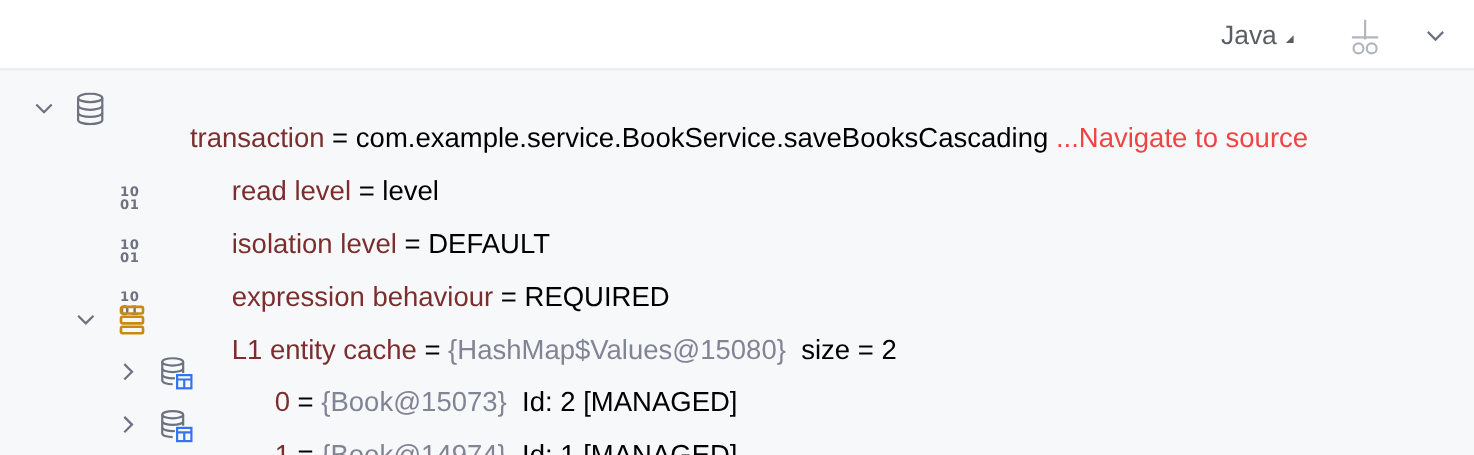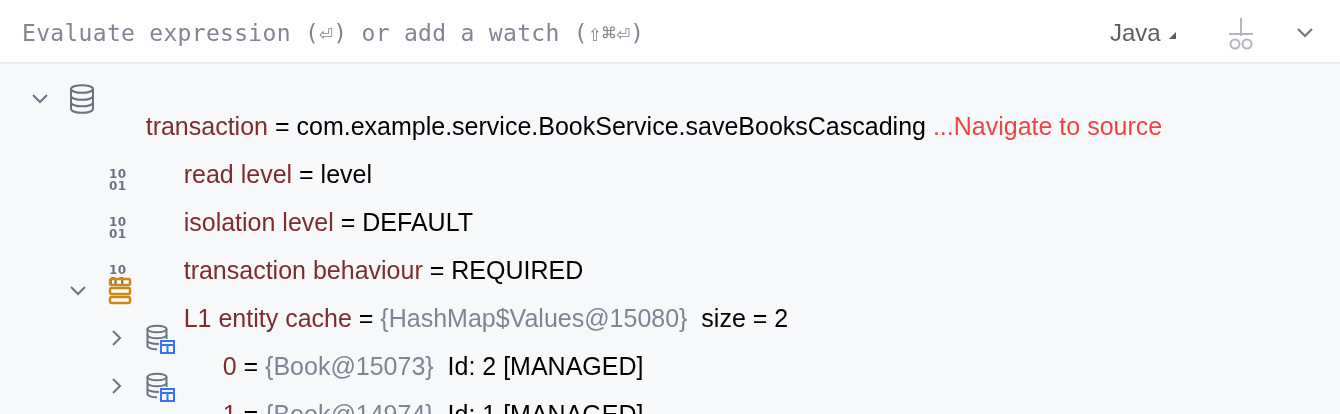--- a/index.html
+++ b/index.html
@@ -29,36 +29,35 @@
   .lang-arrow { width:0; height:0; border-left:7px solid transparent; border-bottom:7px solid #5a5d63; margin-top:4px; }
   .watch-btn { position:absolute; left:1222px; top:16px; width:38px; height:38px; cursor:pointer; }
   .more-btn { position:absolute; left:1290px; top:18px; width:30px; height:30px; cursor:pointer; }
   .tree { position:absolute; left:0; top:74px; width:1340px; }
   .row {
     position:absolute; height:48px; display:flex; align-items:center;
     font-size:25px; white-space:pre;
   }
   .chev { position:absolute; width:24px; height:24px; cursor:pointer; }
   .icon { position:absolute; }
-  .name { color:#871f1f; color:#7c2e2e; }
+  .name { color:#871f1f; color:#7c2e2e;margin-left:27px; }
   .eq { color:#000; }
   .val { color:#000; }
   .ref { color:#808494; }
   .link { color:#ef4444; cursor:pointer; }
   .bin {
     position:absolute; width:26px; height:28px;
     font-family:"DejaVu Sans", sans-serif; font-weight:bold; font-size:12px;
     line-height:12px; color:#6e7280; letter-spacing:0.5px;margin-top:35px;
   }
 </style>
 </head>
 <body>
 
 <div class="topbar">
-  <input class="eval-input" type="text" placeholder="Evaluate expression (⏎) or add a watch (⇧⌘⏎)" style="">
   <div class="lang-select">
     <span>Java</span>
     <span class="lang-arrow"></span>
   </div>
   <div class="watch-btn">
     <svg width="38" height="38" viewBox="0 0 38 38">
       <line x1="19" y1="2" x2="19" y2="20" stroke="#b4b6bd" stroke-width="2"></line>
       <line x1="7" y1="18" x2="31" y2="18" stroke="#b4b6bd" stroke-width="2"></line>
       <circle cx="13" cy="28" r="4.5" fill="none" stroke="#b4b6bd" stroke-width="2"></circle>
       <circle cx="25" cy="28" r="4.5" fill="none" stroke="#b4b6bd" stroke-width="2"></circle>
@@ -98,21 +97,21 @@
   <div class="row" style="left:0; top:96px; width:1340px;">
     <div class="bin" style="left:109px; top:11px;">10<br>01</div>
     <span style="position:absolute; left:142px; top:9px;">
       <span class="name">isolation level</span><span class="eq"> = </span><span class="val">DEFAULT</span>
     </span>
   </div>
 
   <div class="row" style="left:0; top:144px; width:1340px;">
     <div class="bin" style="left:109px; top:11px;">10<br>01</div>
     <span style="position:absolute; left:142px; top:9px;">
-      <span class="name">transaction behaviour</span><span class="eq"> = </span><span class="val">REQUIRED</span>
+      <span class="name">expression behaviour</span><span class="eq"> = </span><span class="val">REQUIRED</span>
     </span>
   </div>
 
   <div class="row" style="left:0; top:192px; width:1340px;">
     <svg class="chev" style="left:66px; top:12px;" width="24" height="24" viewBox="0 0 24 24">
       <polyline points="5,9 12,16 19,9" fill="none" stroke="#6e7280" stroke-width="2"></polyline>
     </svg>
     <svg class="icon" style="left:108px; top:11px;" width="24" height="28" viewBox="0 0 24 28">
       <rect x="2" y="2" width="20" height="6" rx="1.5" fill="none" stroke="#c98a12" stroke-width="2.4"></rect>
       <rect x="2" y="11" width="20" height="6" rx="1.5" fill="none" stroke="#c98a12" stroke-width="2.4"></rect>

